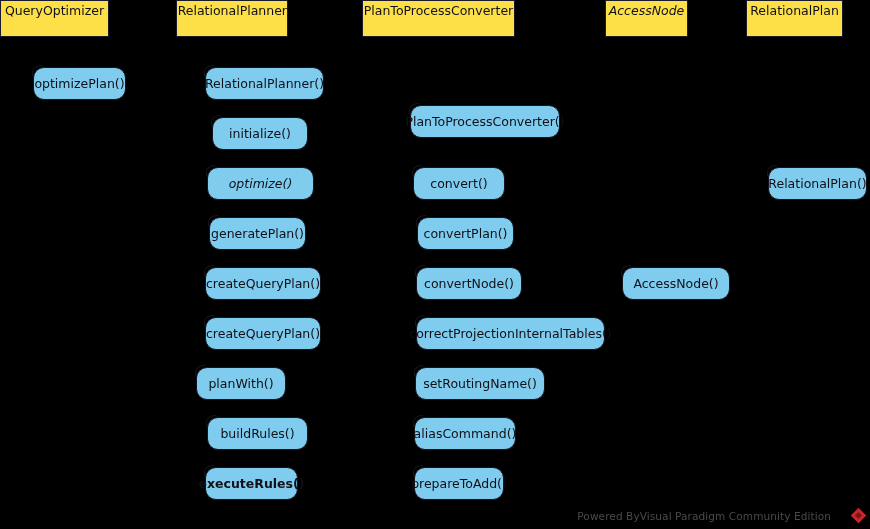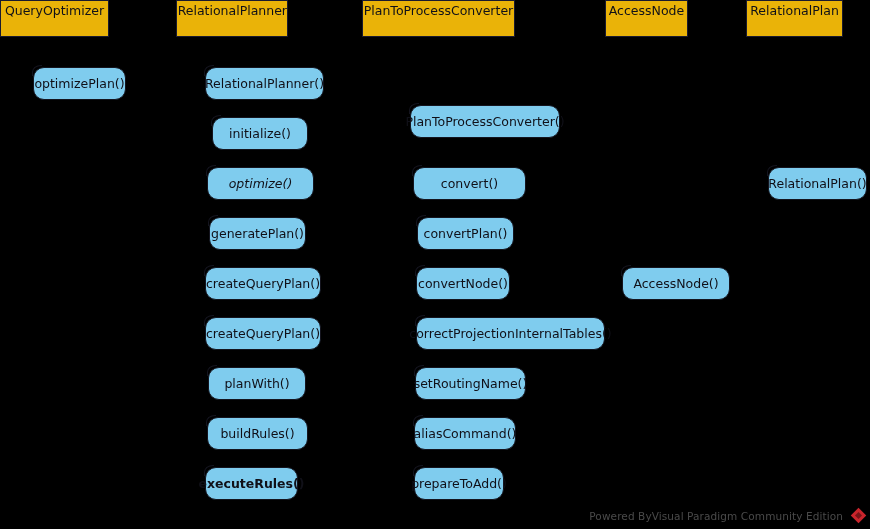--- a/index.html
+++ b/index.html
@@ -15,21 +15,21 @@
     position: relative;
     width: 870px;
     height: 529px;
     background: #000000;
     overflow: hidden;
   }
 
   
   .lifeline-head {
     position: absolute;
-    background: #eab308;
+    background: #fde047;
     border: 1px solid #1a1a2e;
     box-sizing: border-box;
     color: #101018;
     font-size: 12.5px;
     text-align: center;
     line-height: 1.1;
     padding-top: 3px;
     white-space: nowrap;
     overflow: hidden;
   }
@@ -65,21 +65,21 @@
     pointer-events: none;
   }
 
   
   #watermark {
     position: absolute;
     right: 4px;
     bottom: 6px;
     display: flex;
     align-items: center;
-    gap: 8px;
+    gap: 20px;
     font-family: "DejaVu Sans", sans-serif;
     font-size: 10.5px;
     color: #4a4a4a;
     letter-spacing: 0.1px;
     white-space: nowrap;
   }
   #watermark .wm-text { color: #4a4a4a; }
   .vp-logo {
     position: relative;
     width: 15px;
@@ -106,21 +106,21 @@
 </style>
 </head>
 <body>
 
 <div id="canvas">
 
   <div id="lifelines">
       <div class="lifeline-head" style="left: 0px; top: 0px; width: 109px; height: 37px;"><span>QueryOptimizer</span></div>
       <div class="lifeline-head" style="left: 176px; top: 0px; width: 112px; height: 37px; text-align: right;"><span>RelationalPlanner</span></div>
       <div class="lifeline-head" style="left: 362px; top: 0px; width: 153px; height: 37px;"><span>PlanToProcessConverter</span></div>
-      <div class="lifeline-head" style="left: 605px; top: 0px; width: 83px; height: 37px;"><span>AccessNode</span></div>
+      <div class="lifeline-head" style="left: 605px; top: 0px; width: 83px; height: 37px; font-style: italic;"><span>AccessNode</span></div>
       <div class="lifeline-head" style="left: 746px; top: 0px; width: 97px; height: 37px;"><span>RelationalPlan</span></div>
     </div>
 
   <div id="messages">
       <div class="msg" style="left: 33px; top: 67px; width: 93px;">
         <span>optimizePlan()</span>
       </div>
       <div class="msg" style="left: 205px; top: 67px; width: 119px;">
         <span>RelationalPlanner()</span>
       </div>
@@ -132,45 +132,45 @@
       </div>
       <div class="msg" style="left: 209px; top: 217px; width: 97px;">
         <span>generatePlan()</span>
       </div>
       <div class="msg" style="left: 205px; top: 267px; width: 116px;">
         <span>createQueryPlan()</span>
       </div>
       <div class="msg" style="left: 205px; top: 317px; width: 116px;">
         <span>createQueryPlan()</span>
       </div>
-      <div class="msg" style="left: 208px; top: 367px; width: 98px;">
+      <div class="msg" style="left: 196px; top: 367px; width: 90px;">
         <span>planWith()</span>
       </div>
       <div class="msg" style="left: 207px; top: 417px; width: 101px;">
         <span>buildRules()</span>
       </div>
       <div class="msg" style="left: 205px; top: 467px; width: 93px; font-weight: bold;">
         <span>executeRules()</span>
       </div>
       <div class="msg" style="left: 410px; top: 97px; width: 150px; margin-top: 8px;">
         <span>PlanToProcessConverter()</span>
       </div>
-      <div class="msg" style="left: 413px; top: 167px; width: 113px;">
+      <div class="msg" style="left: 413px; top: 167px; width: 92px;">
         <span>convert()</span>
       </div>
       <div class="msg" style="left: 417px; top: 217px; width: 97px;">
         <span>convertPlan()</span>
       </div>
-      <div class="msg" style="left: 416px; top: 267px; width: 94px;">
+      <div class="msg" style="left: 416px; top: 267px; width: 106px;">
         <span>convertNode()</span>
       </div>
       <div class="msg" style="left: 416px; top: 317px; width: 189px;">
         <span>correctProjectionInternalTables()</span>
       </div>
-      <div class="msg" style="left: 415px; top: 367px; width: 111px;">
+      <div class="msg" style="left: 415px; top: 367px; width: 130px;">
         <span>setRoutingName()</span>
       </div>
       <div class="msg" style="left: 414px; top: 417px; width: 102px;">
         <span>aliasCommand()</span>
       </div>
       <div class="msg" style="left: 414px; top: 467px; width: 90px;">
         <span>prepareToAdd()</span>
       </div>
       <div class="msg" style="left: 622px; top: 267px; width: 108px;">
         <span>AccessNode()</span>

